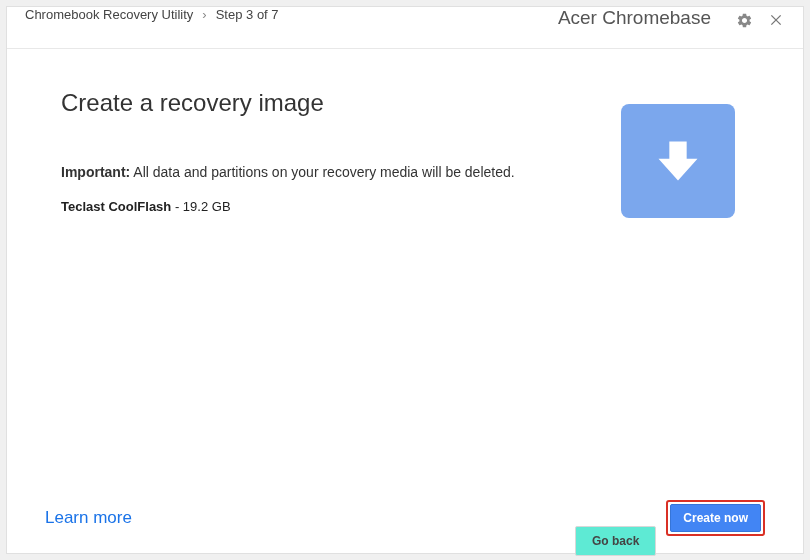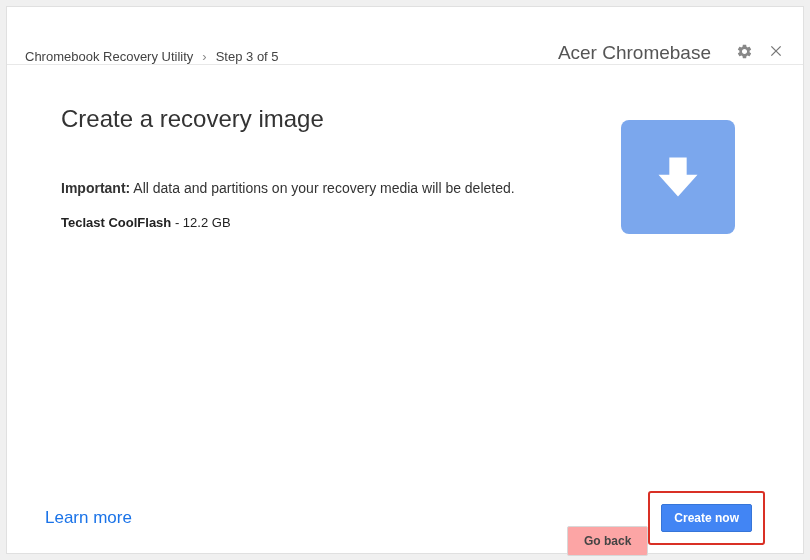--- a/index.html
+++ b/index.html
@@ -23,25 +23,24 @@
       bottom: 6px;
       background: #ffffff;
       border: 1px solid #e0e0e0;
       display: flex;
       flex-direction: column;
     }
     .header {
       height: 42px;
       border-bottom: 1px solid #e8e8e8;
       display: flex;
-      align-items: flex-end;
+      align-items: flex-start;
       padding: 0 14px 0 18px;
       font-size: 13px;
       color: #444;
-      margin-top: 16px;
     }
     .breadcrumb {
       display: flex;
       align-items: center;
       gap: 9px;
       flex: 1;
     }
     .breadcrumb-sep {
       color: #888;
     }
@@ -118,30 +117,31 @@
       padding: 0 16px;
       font-size: 12px;
       border-radius: 2px;
       cursor: pointer;
       display: inline-flex;
       align-items: center;
       justify-content: center;
       margin-left: 10px;
     }
     .btn-secondary {
-      background: #fca5a5;
+      background: #5eead4;
       border: 1px solid #d8d8d8;
       color: #444;
       font-weight: 600;
       margin-top: 46px;
     }
     .btn-primary-wrap {
       border: 2px solid #d93025;
       border-radius: 3px;
-      padding: 11px;
+      padding: 2px;
+      margin-left: 10px;
       display: inline-flex;
     }
     .btn-primary {
       background: #4285f4;
       border: 1px solid #3675d8;
       color: #fff;
       font-weight: 700;
       height: 28px;
       padding: 0 12px;
       font-size: 12px;
@@ -153,21 +153,21 @@
     }
   </style>
 </head>
 <body>
 
 <div class="window">
   <div class="header">
     <div class="breadcrumb">
       <span>Chromebook Recovery Utility</span>
       <span class="breadcrumb-sep">›</span>
-      <span>Step 3 of 5</span>
+      <span>Step 3 of 7</span>
     </div>
     <span class="device-name">Acer Chromebase</span>
     <div class="icon-btn">
       <svg width="17" height="17" viewBox="0 0 24 24" fill="#888">
         <path d="M19.14,12.94c0.04-0.3,0.06-0.61,0.06-0.94c0-0.32-0.02-0.64-0.07-0.94l2.03-1.58c0.18-0.14,0.23-0.41,0.12-0.61 l-1.92-3.32c-0.12-0.22-0.37-0.29-0.59-0.22l-2.39,0.96c-0.5-0.38-1.03-0.7-1.62-0.94L14.4,2.81c-0.04-0.24-0.24-0.41-0.48-0.41 h-3.84c-0.24,0-0.43,0.17-0.47,0.41L9.25,5.35C8.66,5.59,8.12,5.92,7.63,6.29L5.24,5.33c-0.22-0.08-0.47,0-0.59,0.22L2.74,8.87 C2.62,9.08,2.66,9.34,2.86,9.48l2.03,1.58C4.84,11.36,4.8,11.69,4.8,12s0.02,0.64,0.07,0.94l-2.03,1.58 c-0.18,0.14-0.23,0.41-0.12,0.61l1.92,3.32c0.12,0.22,0.37,0.29,0.59,0.22l2.39-0.96c0.5,0.38,1.03,0.7,1.62,0.94l0.36,2.54 c0.05,0.24,0.24,0.41,0.48,0.41h3.84c0.24,0,0.44-0.17,0.47-0.41l0.36-2.54c0.59-0.24,1.13-0.56,1.62-0.94l2.39,0.96 c0.22,0.08,0.47,0,0.59-0.22l1.92-3.32c0.12-0.22,0.07-0.47-0.12-0.61L19.14,12.94z M12,15.6c-1.98,0-3.6-1.62-3.6-3.6 s1.62-3.6,3.6-3.6s3.6,1.62,3.6,3.6S13.98,15.6,12,15.6z"></path>
       </svg>
     </div>
     <div class="icon-btn">
       <svg width="14" height="14" viewBox="0 0 24 24" stroke="#777" stroke-width="2.2" fill="none">
         <line x1="4" y1="4" x2="20" y2="20"></line>
@@ -175,21 +175,21 @@
       </svg>
     </div>
   </div>
 
   <div class="content">
     <h1 class="title">Create a recovery image</h1>
     <p class="body-text">
       <span class="important-label">Important:</span><span> All data and partitions on your recovery media will be deleted.</span>
     </p>
     <p class="device-line">
-      <span class="device-strong">Teclast CoolFlash</span><span> - </span><span>12.2 GB</span>
+      <span class="device-strong">Teclast CoolFlash</span><span> - </span><span>19.2 GB</span>
     </p>
 
     <div class="download-tile">
       <svg width="52" height="52" viewBox="0 0 48 48" fill="#ffffff">
         <path d="M16 6 L32 6 L32 22 L42 22 L24 42 L6 22 L16 22 Z"></path>
       </svg>
     </div>
   </div>
 
   <div class="footer">

